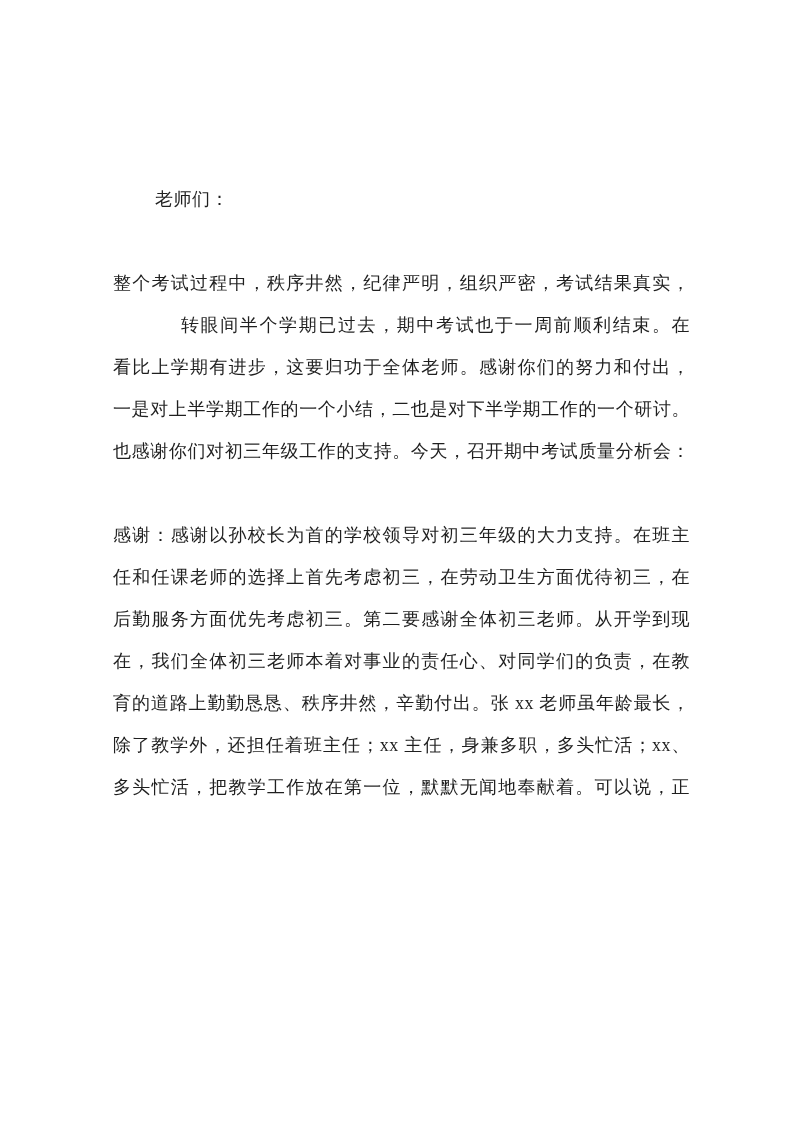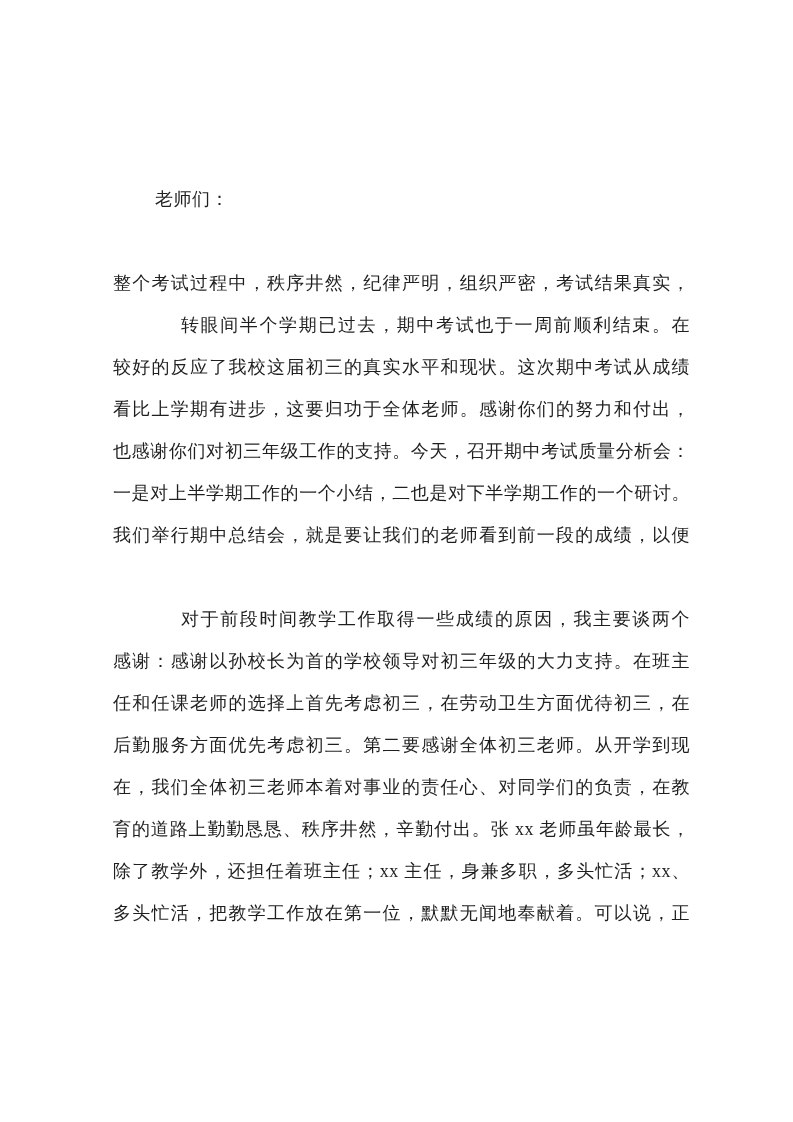--- a/index.html
+++ b/index.html
@@ -49,28 +49,25 @@
 </head>
 <body style="background: rgb(255, 255, 255);">
 
 <div class="page">
   <div class="text-block" style="color: rgb(31, 31, 31);">
     <div class="salutation">老师们：</div>
     <div id="paragraphs">
         <div class="paragraph">
           <div class="line justified">整个考试过程中，秩序井然，纪律严明，组织严密，考试结果真实，</div>
           <div class="line first-line justified">转眼间半个学期已过去，期中考试也于一周前顺利结束。在</div>
-          <div class="line justified">较好的反应了我校这届初三的真实水平和现状。这次期中考试从成绩</div>
           <div class="line justified">看比上学期有进步，这要归功于全体老师。感谢你们的努力和付出，</div>
+          <div class="line justified">一是对上半学期工作的一个小结，二也是对下半学期工作的一个研讨。</div>
           <div class="line justified">也感谢你们对初三年级工作的支持。今天，召开期中考试质量分析会：</div>
-          <div class="line justified">一是对上半学期工作的一个小结，二也是对下半学期工作的一个研讨。</div>
-          <div class="line justified">我们举行期中总结会，就是要让我们的老师看到前一段的成绩，以便</div>
         </div>
         <div class="paragraph">
-          <div class="line first-line justified">对于前段时间教学工作取得一些成绩的原因，我主要谈两个</div>
           <div class="line justified">感谢：感谢以孙校长为首的学校领导对初三年级的大力支持。在班主</div>
           <div class="line justified">任和任课老师的选择上首先考虑初三，在劳动卫生方面优待初三，在</div>
           <div class="line justified">后勤服务方面优先考虑初三。第二要感谢全体初三老师。从开学到现</div>
           <div class="line justified">在，我们全体初三老师本着对事业的责任心、对同学们的负责，在教</div>
           <div class="line justified">育的道路上勤勤恳恳、秩序井然，辛勤付出。张 xx 老师虽年龄最长，</div>
           <div class="line justified">除了教学外，还担任着班主任；xx 主任，身兼多职，多头忙活；xx、</div>
           <div class="line justified">多头忙活，把教学工作放在第一位，默默无闻地奉献着。可以说，正</div>
         </div>
       </div>
   </div>

